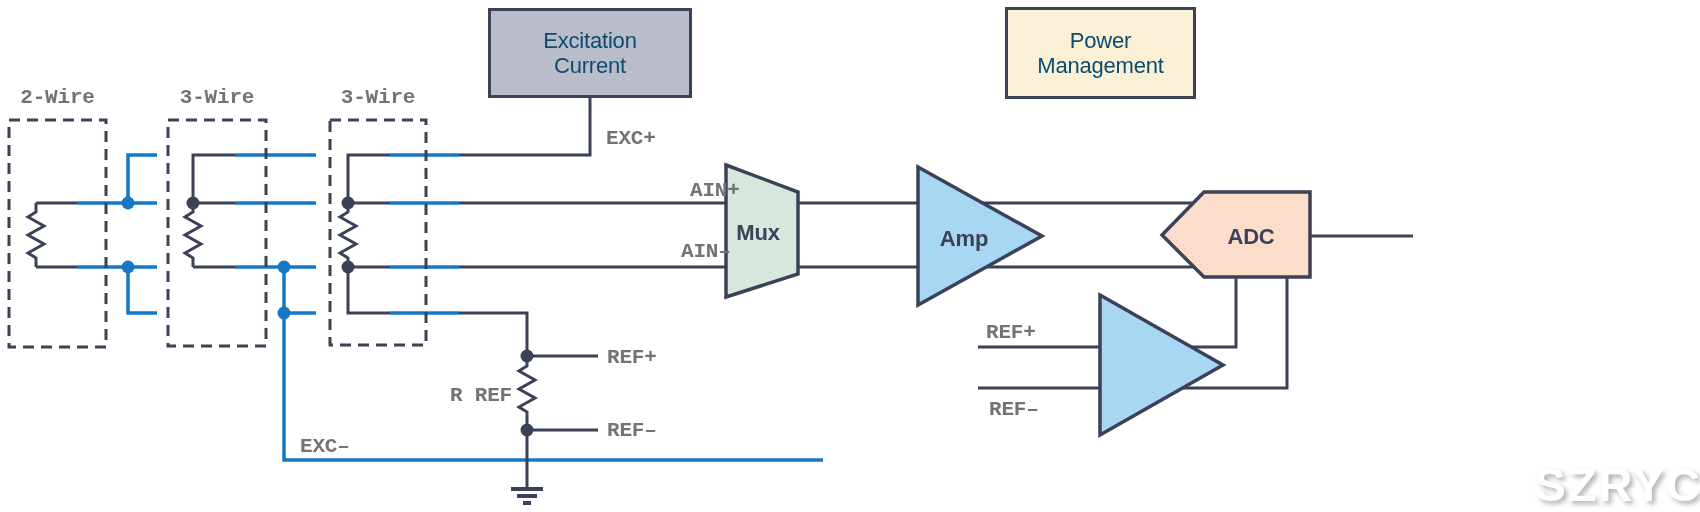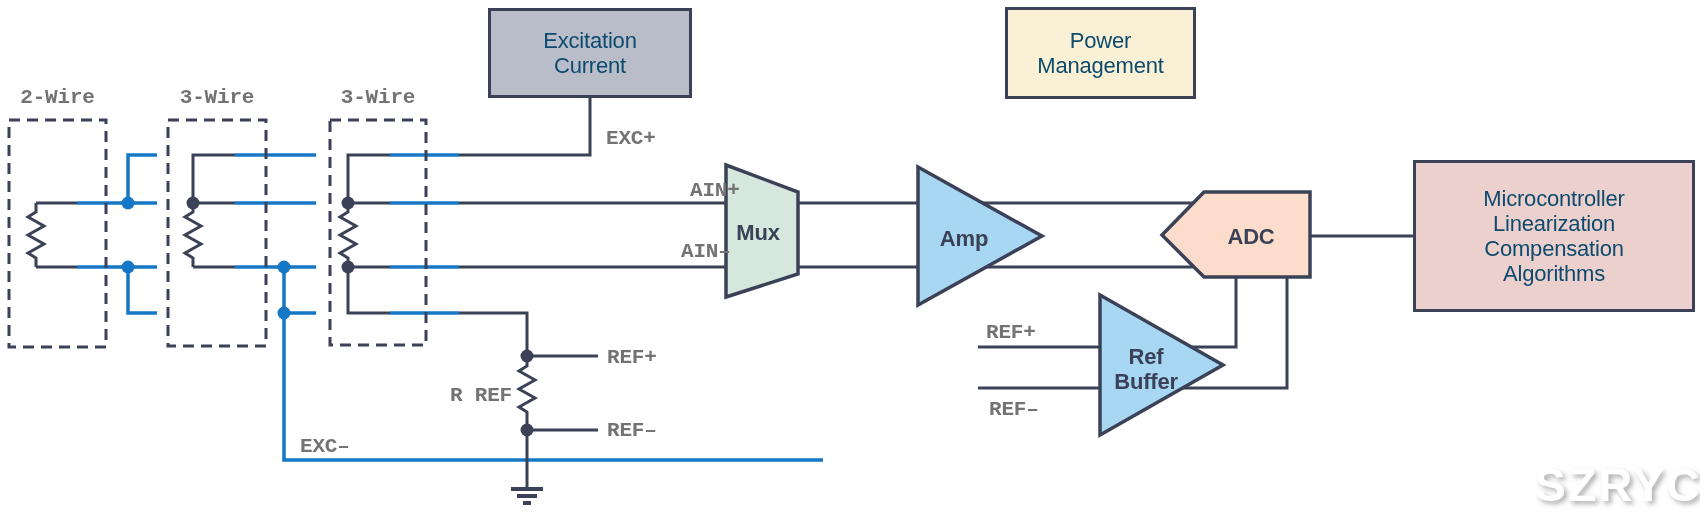--- a/index.html
+++ b/index.html
@@ -125,30 +125,24 @@
   </svg>
 
   <div class="lbl center" style="left:9px;top:86px;width:97px;height:22px;">2-Wire</div>
   <div class="lbl center" style="left:168px;top:86px;width:98px;height:22px;">3-Wire</div>
   <div class="lbl center" style="left:330px;top:86px;width:96px;height:22px;">3-Wire</div>
 
   <div class="block excitation">Excitation
 Current</div>
   <div class="block power">Power
 Management</div>
-  <div class="block mcu">Microcontroller
-Linearization
-Compensation
-Algorithms</div>
 
   <div class="shape-lbl" style="left:726px;top:220px;width:64px;">Mux</div>
   <div class="shape-lbl" style="left:918px;top:226px;width:92px;">Amp</div>
   <div class="shape-lbl" style="left:1198px;top:224px;width:106px;">ADC</div>
-  <div class="shape-lbl" style="left:1102px;top:344px;width:88px;">Ref
-Buffer</div>
 
   <div class="lbl" style="left:606px;top:113px;margin-top:15px;">EXC+</div>
   <div class="lbl" style="left:655px;top:180px;margin-left:35px;">AIN+</div>
   <div class="lbl" style="left:655px;top:241px;margin-left:26px;">AIN–</div>
   <div class="lbl" style="left:607px;top:347px;">REF+</div>
   <div class="lbl" style="left:607px;top:420px;">REF–</div>
   <div class="lbl" style="left:420px;top:385px;width:92px;text-align:right;">R REF</div>
   <div class="lbl" style="left:300px;top:429px;margin-top:7px;">EXC–</div>
   <div class="lbl" style="left:986px;top:322px;">REF+</div>
   <div class="lbl" style="left:989px;top:399px;">REF–</div>

